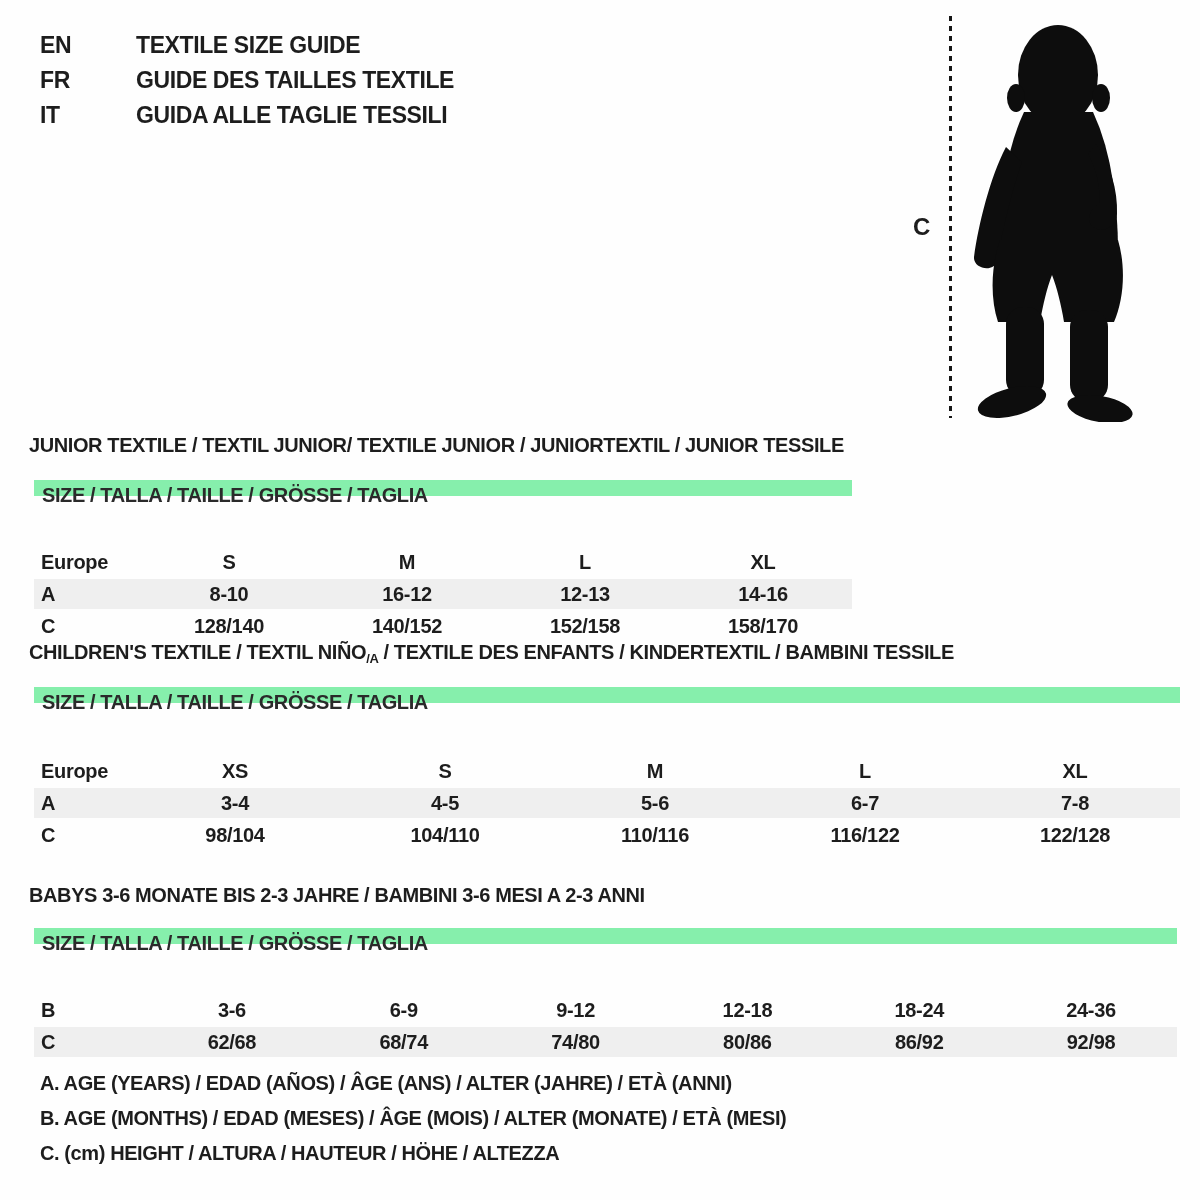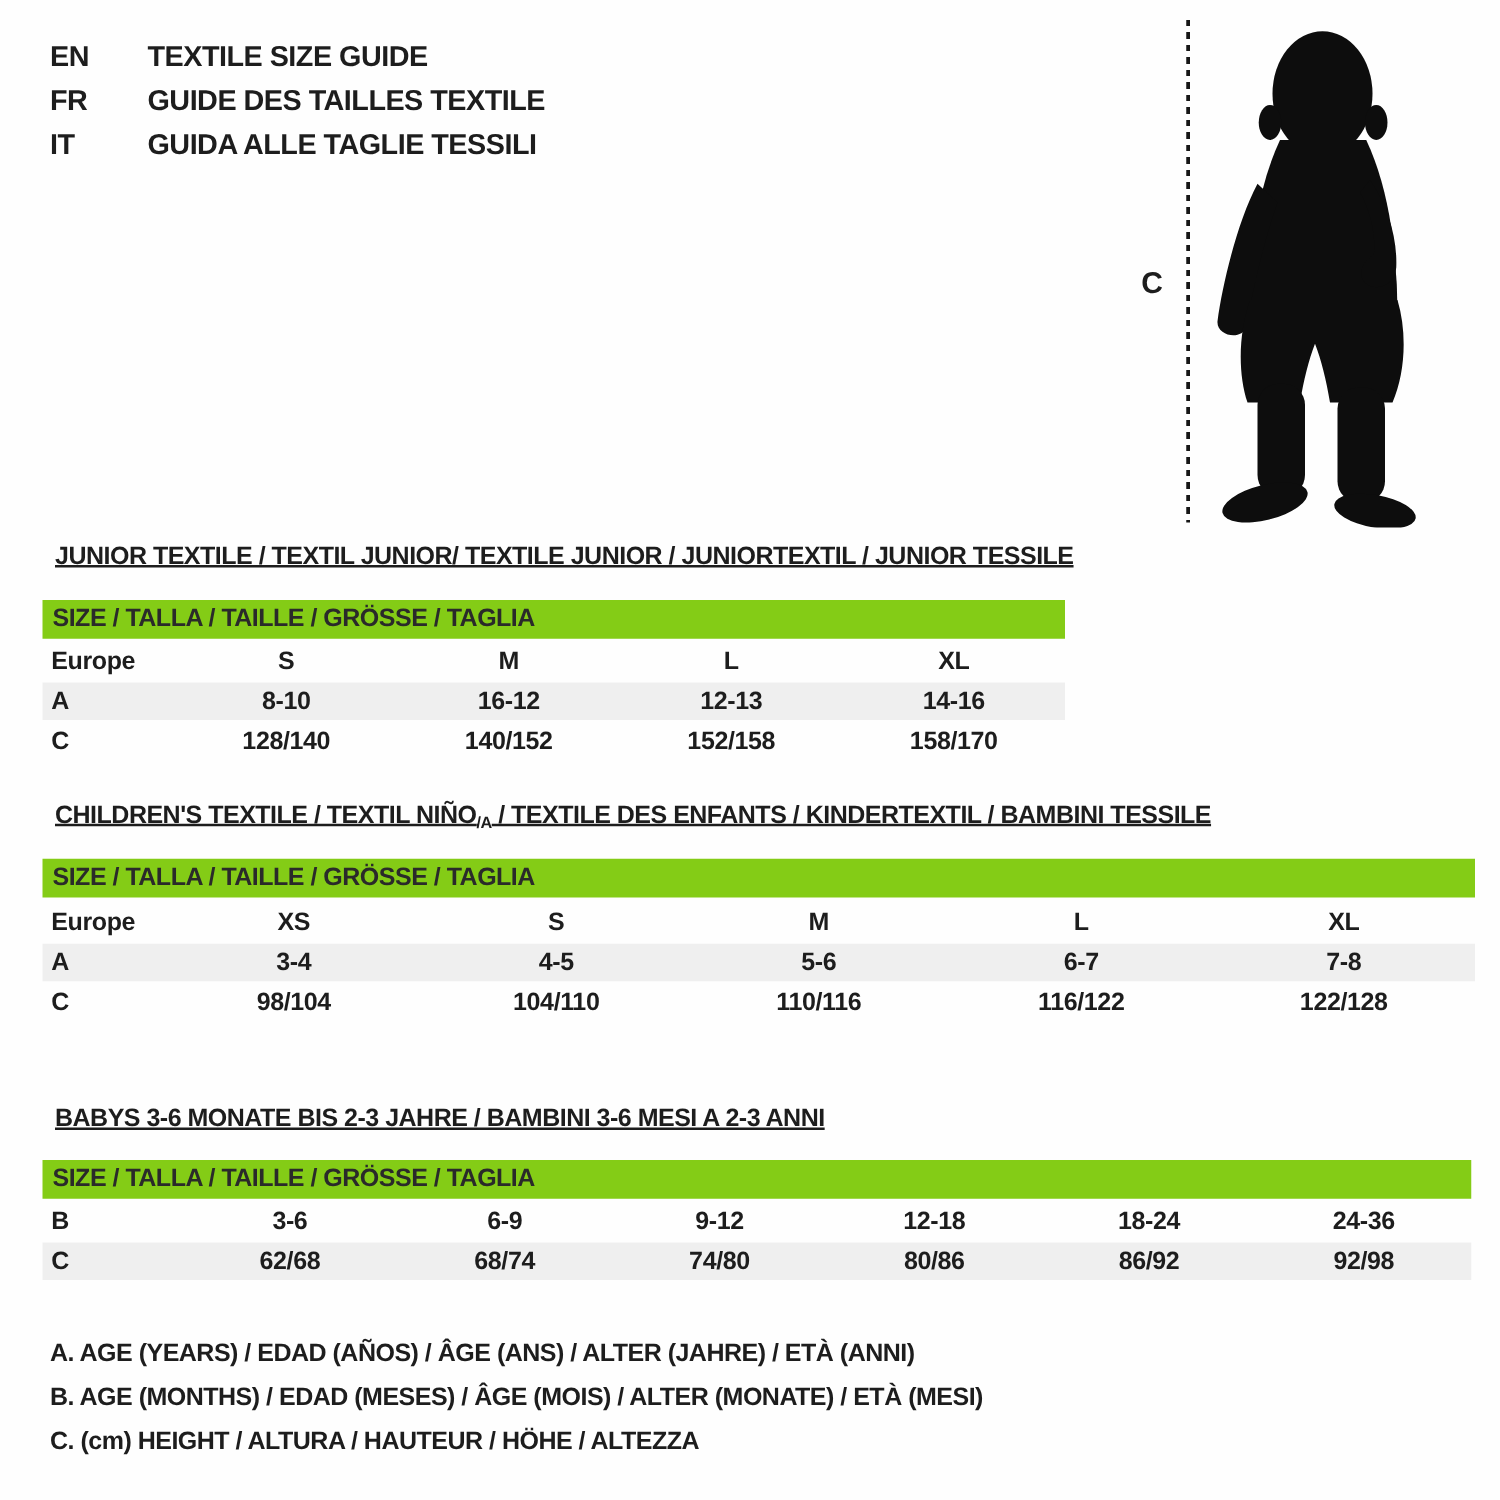--- a/index.html
+++ b/index.html
@@ -6,41 +6,41 @@
   body{
     width:1200px;height:1200px;background:#ffffff;
     font-family:"Liberation Sans", sans-serif;
     font-weight:bold;color:#1d1d1d;
     -webkit-font-smoothing:antialiased;
   }
   .canvas{position:relative;width:1200px;height:1200px;overflow:hidden;background:#fefefe;}
 
   
   .langs{position:absolute;left:40px;top:28px;font-size:23px;letter-spacing:-0.4px;}
-  .lang-row{display:flex;height:35px;line-height:35px;}
+  .lang-row{display:flex;height:35px;line-height:35px;gap:18px;}
   .lang-code{width:78px;}
 
   
   .measure-line{position:absolute;left:949px;top:16px;width:3px;height:402px;
     background:repeating-linear-gradient(to bottom,#161616 0 5px,transparent 5px 10px);}
   .measure-label{position:absolute;left:913px;top:213px;font-size:24px;}
 
   
   .silhouette{position:absolute;left:950px;top:12px;}
 
   
-  .section-title{position:absolute;left:44px;font-size:20px;letter-spacing:-0.4px;white-space:nowrap;text-decoration:underline;}
+  .section-title{position:absolute;left:29px;font-size:20px;letter-spacing:-0.4px;white-space:nowrap;}
   .title-sub{font-size:13px;position:relative;top:4px;}
 
   
-  .size-bar{position:absolute;left:34px;height:31px;line-height:31px;background:#84cc16;
+  .size-bar{position:absolute;left:34px;height:16px;line-height:31px;background:#86efac;
     font-size:20px;letter-spacing:-0.4px;padding-left:8px;box-sizing:border-box;color:#2a2a2a;}
 
   
-  .trow{position:absolute;left:34px;display:flex;height:30px;line-height:30px;font-size:20px;letter-spacing:-0.3px;}
+  .trow{position:absolute;left:34px;display:flex;height:30px;line-height:30px;font-size:20px;letter-spacing:-0.3px;margin-top:33px;}
   .tlabel{padding-left:7px;box-sizing:border-box;}
   .tcell{flex:1;text-align:center;}
   .stripe{background:#efefef;}
   .jr{width:818px;} .jr .tlabel{width:106px;}
   .ch{width:1146px;} .ch .tlabel{width:96px;}
   .bb{width:1143px;} .bb .tlabel{width:112px;}
 
   
   .legend-line{position:absolute;left:40px;font-size:20px;letter-spacing:-0.4px;white-space:nowrap;}
 </style>

